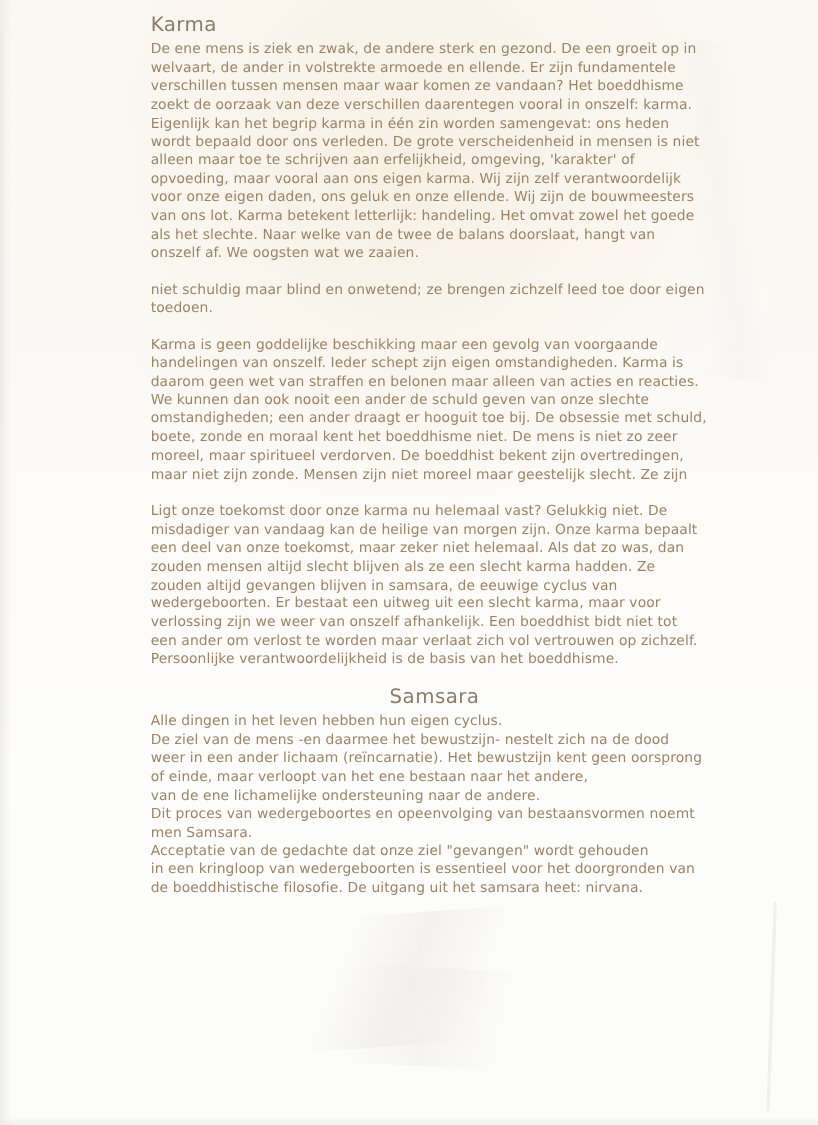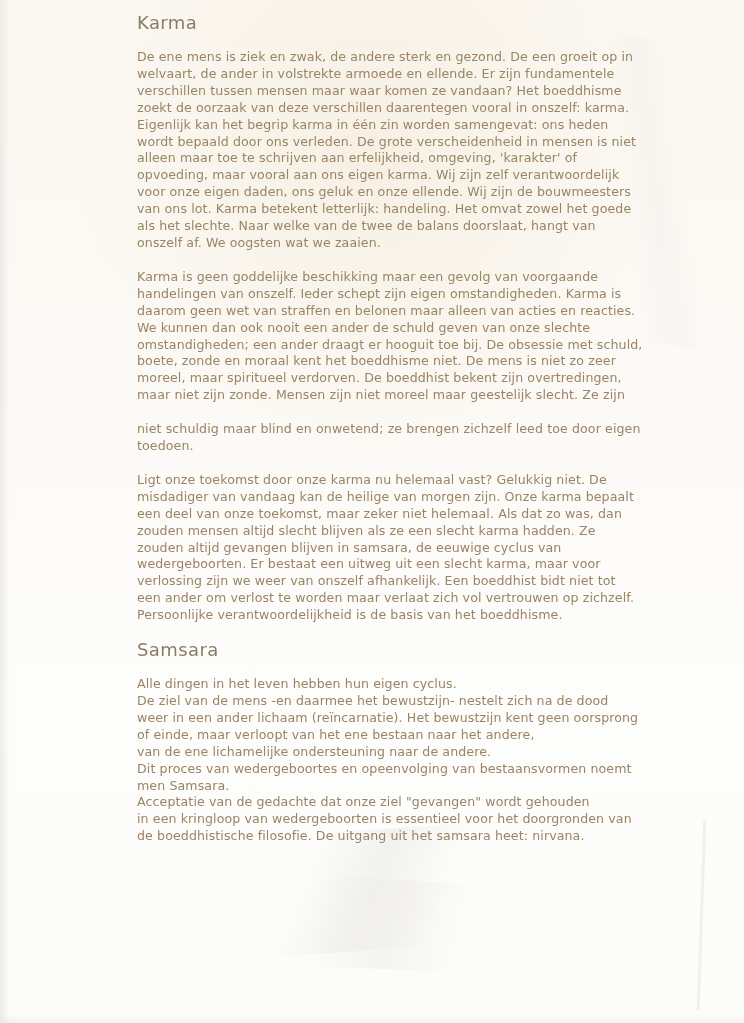--- a/index.html
+++ b/index.html
@@ -64,23 +64,24 @@
   }
   h1.heading {
     margin: 0 0 4px 0;
     font-size: 18px;
     line-height: 19px;
     font-weight: 400;
     letter-spacing: 0.4px;
     color: #8a7c69;
   }
   h1.heading.second {
+    text-align: center;
   }
   p.para {
-    margin: 17px 0 16px 0;
+    margin: 1px 0 16px 0;
     font-size: 12.6px;
     line-height: 16.9px;
     letter-spacing: 0.1px;
     white-space: pre-line;
     color: #9a8465;
   }
 </style>
 </head>
 <body>
 
@@ -103,31 +104,31 @@
 zoekt de oorzaak van deze verschillen daarentegen vooral in onszelf: karma.
 Eigenlijk kan het begrip karma in één zin worden samengevat: ons heden
 wordt bepaald door ons verleden. De grote verscheidenheid in mensen is niet
 alleen maar toe te schrijven aan erfelijkheid, omgeving, 'karakter' of
 opvoeding, maar vooral aan ons eigen karma. Wij zijn zelf verantwoordelijk
 voor onze eigen daden, ons geluk en onze ellende. Wij zijn de bouwmeesters
 van ons lot. Karma betekent letterlijk: handeling. Het omvat zowel het goede
 als het slechte. Naar welke van de twee de balans doorslaat, hangt van
 onszelf af. We oogsten wat we zaaien.</p>
 
+    <p class="para">niet schuldig maar blind en onwetend; ze brengen zichzelf leed toe door eigen
+toedoen.</p>
+
     <p class="para">Karma is geen goddelijke beschikking maar een gevolg van voorgaande
 handelingen van onszelf. Ieder schept zijn eigen omstandigheden. Karma is
 daarom geen wet van straffen en belonen maar alleen van acties en reacties.
 We kunnen dan ook nooit een ander de schuld geven van onze slechte
 omstandigheden; een ander draagt er hooguit toe bij. De obsessie met schuld,
 boete, zonde en moraal kent het boeddhisme niet. De mens is niet zo zeer
 moreel, maar spiritueel verdorven. De boeddhist bekent zijn overtredingen,
 maar niet zijn zonde. Mensen zijn niet moreel maar geestelijk slecht. Ze zijn</p>
-
-    <p class="para">niet schuldig maar blind en onwetend; ze brengen zichzelf leed toe door eigen
-toedoen.</p>
 
     <p class="para">Ligt onze toekomst door onze karma nu helemaal vast? Gelukkig niet. De
 misdadiger van vandaag kan de heilige van morgen zijn. Onze karma bepaalt
 een deel van onze toekomst, maar zeker niet helemaal. Als dat zo was, dan
 zouden mensen altijd slecht blijven als ze een slecht karma hadden. Ze
 zouden altijd gevangen blijven in samsara, de eeuwige cyclus van
 wedergeboorten. Er bestaat een uitweg uit een slecht karma, maar voor
 verlossing zijn we weer van onszelf afhankelijk. Een boeddhist bidt niet tot
 een ander om verlost te worden maar verlaat zich vol vertrouwen op zichzelf.
 Persoonlijke verantwoordelijkheid is de basis van het boeddhisme.</p>

